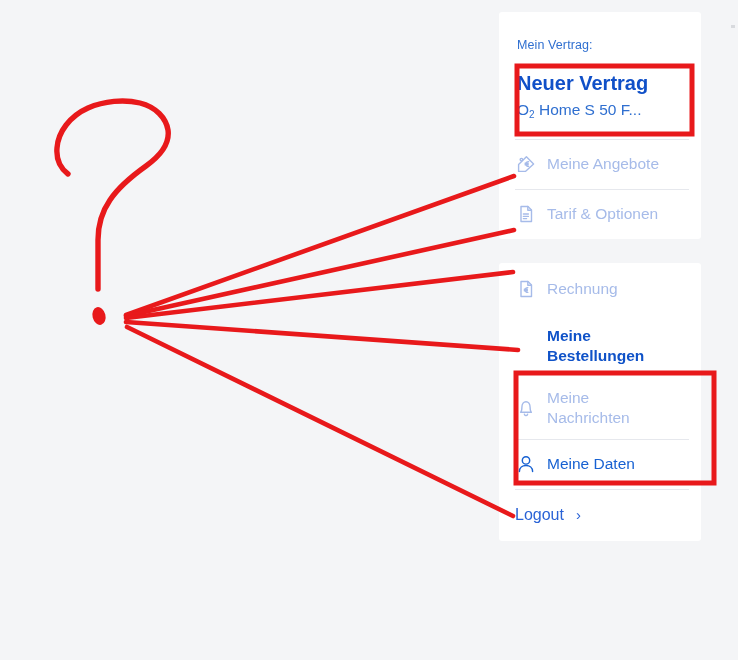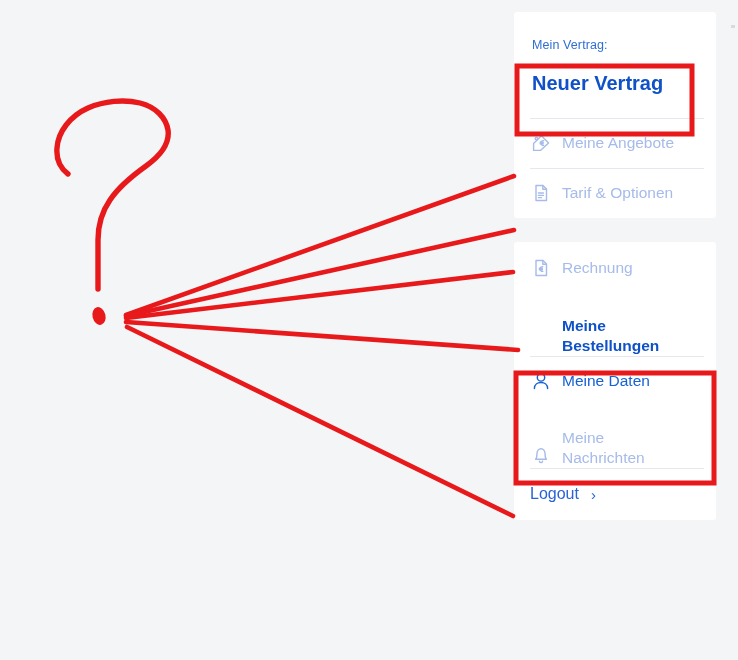--- a/index.html
+++ b/index.html
@@ -23,21 +23,21 @@
     top: 0;
     width: 738px;
     height: 660px;
     pointer-events: none;
     z-index: 40;
   }
 
   
   #menu-panel {
     position: absolute;
-    left: 514px;
+    left: 499px;
     top: 12px;
     width: 202px;
     z-index: 10;
   }
 
   .menu-card {
     background: #ffffff;
     border-radius: 3px;
     overflow: hidden;
   }
@@ -78,21 +78,20 @@
   .menu-row {
     display: flex;
     align-items: center;
     min-height: 50px;
     padding: 0 16px;
     box-sizing: border-box;
     position: relative;
   }
   .menu-row.tall {
     min-height: 62px;
-    align-items: flex-end;
   }
   .menu-row .row-icon {
     flex: 0 0 28px;
     width: 28px;
     height: 26px;
     display: flex;
     align-items: center;
     justify-content: flex-start;
   }
   .menu-row .row-label {
@@ -167,20 +166,21 @@
 </head>
 <body>
 
 <div id="menu-panel">
 
   <div class="menu-card">
 
     <div class="contract-block">
       <div class="contract-label">Mein Vertrag:</div>
       <div class="contract-name">Neuer Vertrag</div>
+      <div class="contract-tariff"><span>O</span><sub>2</sub><span> Home S 50 F...</span></div>
     </div>
 
 
     <div class="menu-row faded sep">
       <span class="row-icon">
         <svg width="22" height="22" viewBox="0 0 22 22" fill="none" stroke-width="1.4" stroke-linecap="round" stroke-linejoin="round">
           <path d="M11.6 3.6 L18.4 3.6 L18.4 10.4 L10.6 18.2 L3.4 11 Z" transform="rotate(180 11 11)"></path>
           <circle cx="6.4" cy="6.6" r="1.25"></circle>
           <path d="M13.6 8.6 C12 8.6 11 9.6 11 11 C11 12.4 12 13.4 13.6 13.4"></path>
           <path d="M10.1 10.3 L13.2 10.3 M10.1 11.8 L13.2 11.8"></path>
@@ -220,39 +220,39 @@
         <svg width="22" height="22" viewBox="0 0 22 22" fill="none" stroke-width="1.45" stroke-linecap="round" stroke-linejoin="round">
           <path d="M2.6 4.2 L5 4.2 L7.2 13.4 L16.4 13.4"></path>
           <path d="M5.6 6.8 L18.6 6.8 L17 13.4"></path>
           <circle cx="8.6" cy="16.6" r="1.35"></circle>
           <circle cx="15.4" cy="16.6" r="1.35"></circle>
         </svg>
       </span>
       <span class="row-label" style="max-width:112px;">Meine Bestellungen</span>
     </div>
 
+    <div class="menu-row faded tall">
+      <span class="row-icon">
+        <svg width="22" height="22" viewBox="0 0 22 22" fill="none" stroke-width="1.4" stroke-linecap="round" stroke-linejoin="round">
+          <path d="M5.6 15.2 C5.6 15.2 6.9 14.2 6.9 10.2 C6.9 7 8.7 4.8 11 4.8
+                   C13.3 4.8 15.1 7 15.1 10.2 C15.1 14.2 16.4 15.2 16.4 15.2 Z"></path>
+          <path d="M9.4 17.2 C9.7 18.1 10.3 18.6 11 18.6 C11.7 18.6 12.3 18.1 12.6 17.2"></path>
+        </svg>
+      </span>
+      <span class="row-label" style="max-width:100px;">Meine Nachrichten</span>
+    </div>
+
     <div class="menu-row active sep">
       <span class="row-icon">
         <svg width="22" height="22" viewBox="0 0 22 22" fill="none" stroke-width="1.45" stroke-linecap="round" stroke-linejoin="round">
           <circle cx="11" cy="7.4" r="3.7"></circle>
           <path d="M4.4 18.4 C4.4 14.6 7.4 12.4 11 12.4 C14.6 12.4 17.6 14.6 17.6 18.4"></path>
         </svg>
       </span>
       <span class="row-label">Meine Daten</span>
-    </div>
-
-    <div class="menu-row faded tall">
-      <span class="row-icon">
-        <svg width="22" height="22" viewBox="0 0 22 22" fill="none" stroke-width="1.4" stroke-linecap="round" stroke-linejoin="round">
-          <path d="M5.6 15.2 C5.6 15.2 6.9 14.2 6.9 10.2 C6.9 7 8.7 4.8 11 4.8
-                   C13.3 4.8 15.1 7 15.1 10.2 C15.1 14.2 16.4 15.2 16.4 15.2 Z"></path>
-          <path d="M9.4 17.2 C9.7 18.1 10.3 18.6 11 18.6 C11.7 18.6 12.3 18.1 12.6 17.2"></path>
-        </svg>
-      </span>
-      <span class="row-label" style="max-width:100px;">Meine Nachrichten</span>
     </div>
 
     <div class="logout-row">
       <span class="logout-label">Logout</span>
       <span class="logout-chev">›</span>
     </div>
   </div>
 </div>
 
 <div id="edge-artifact"></div>

